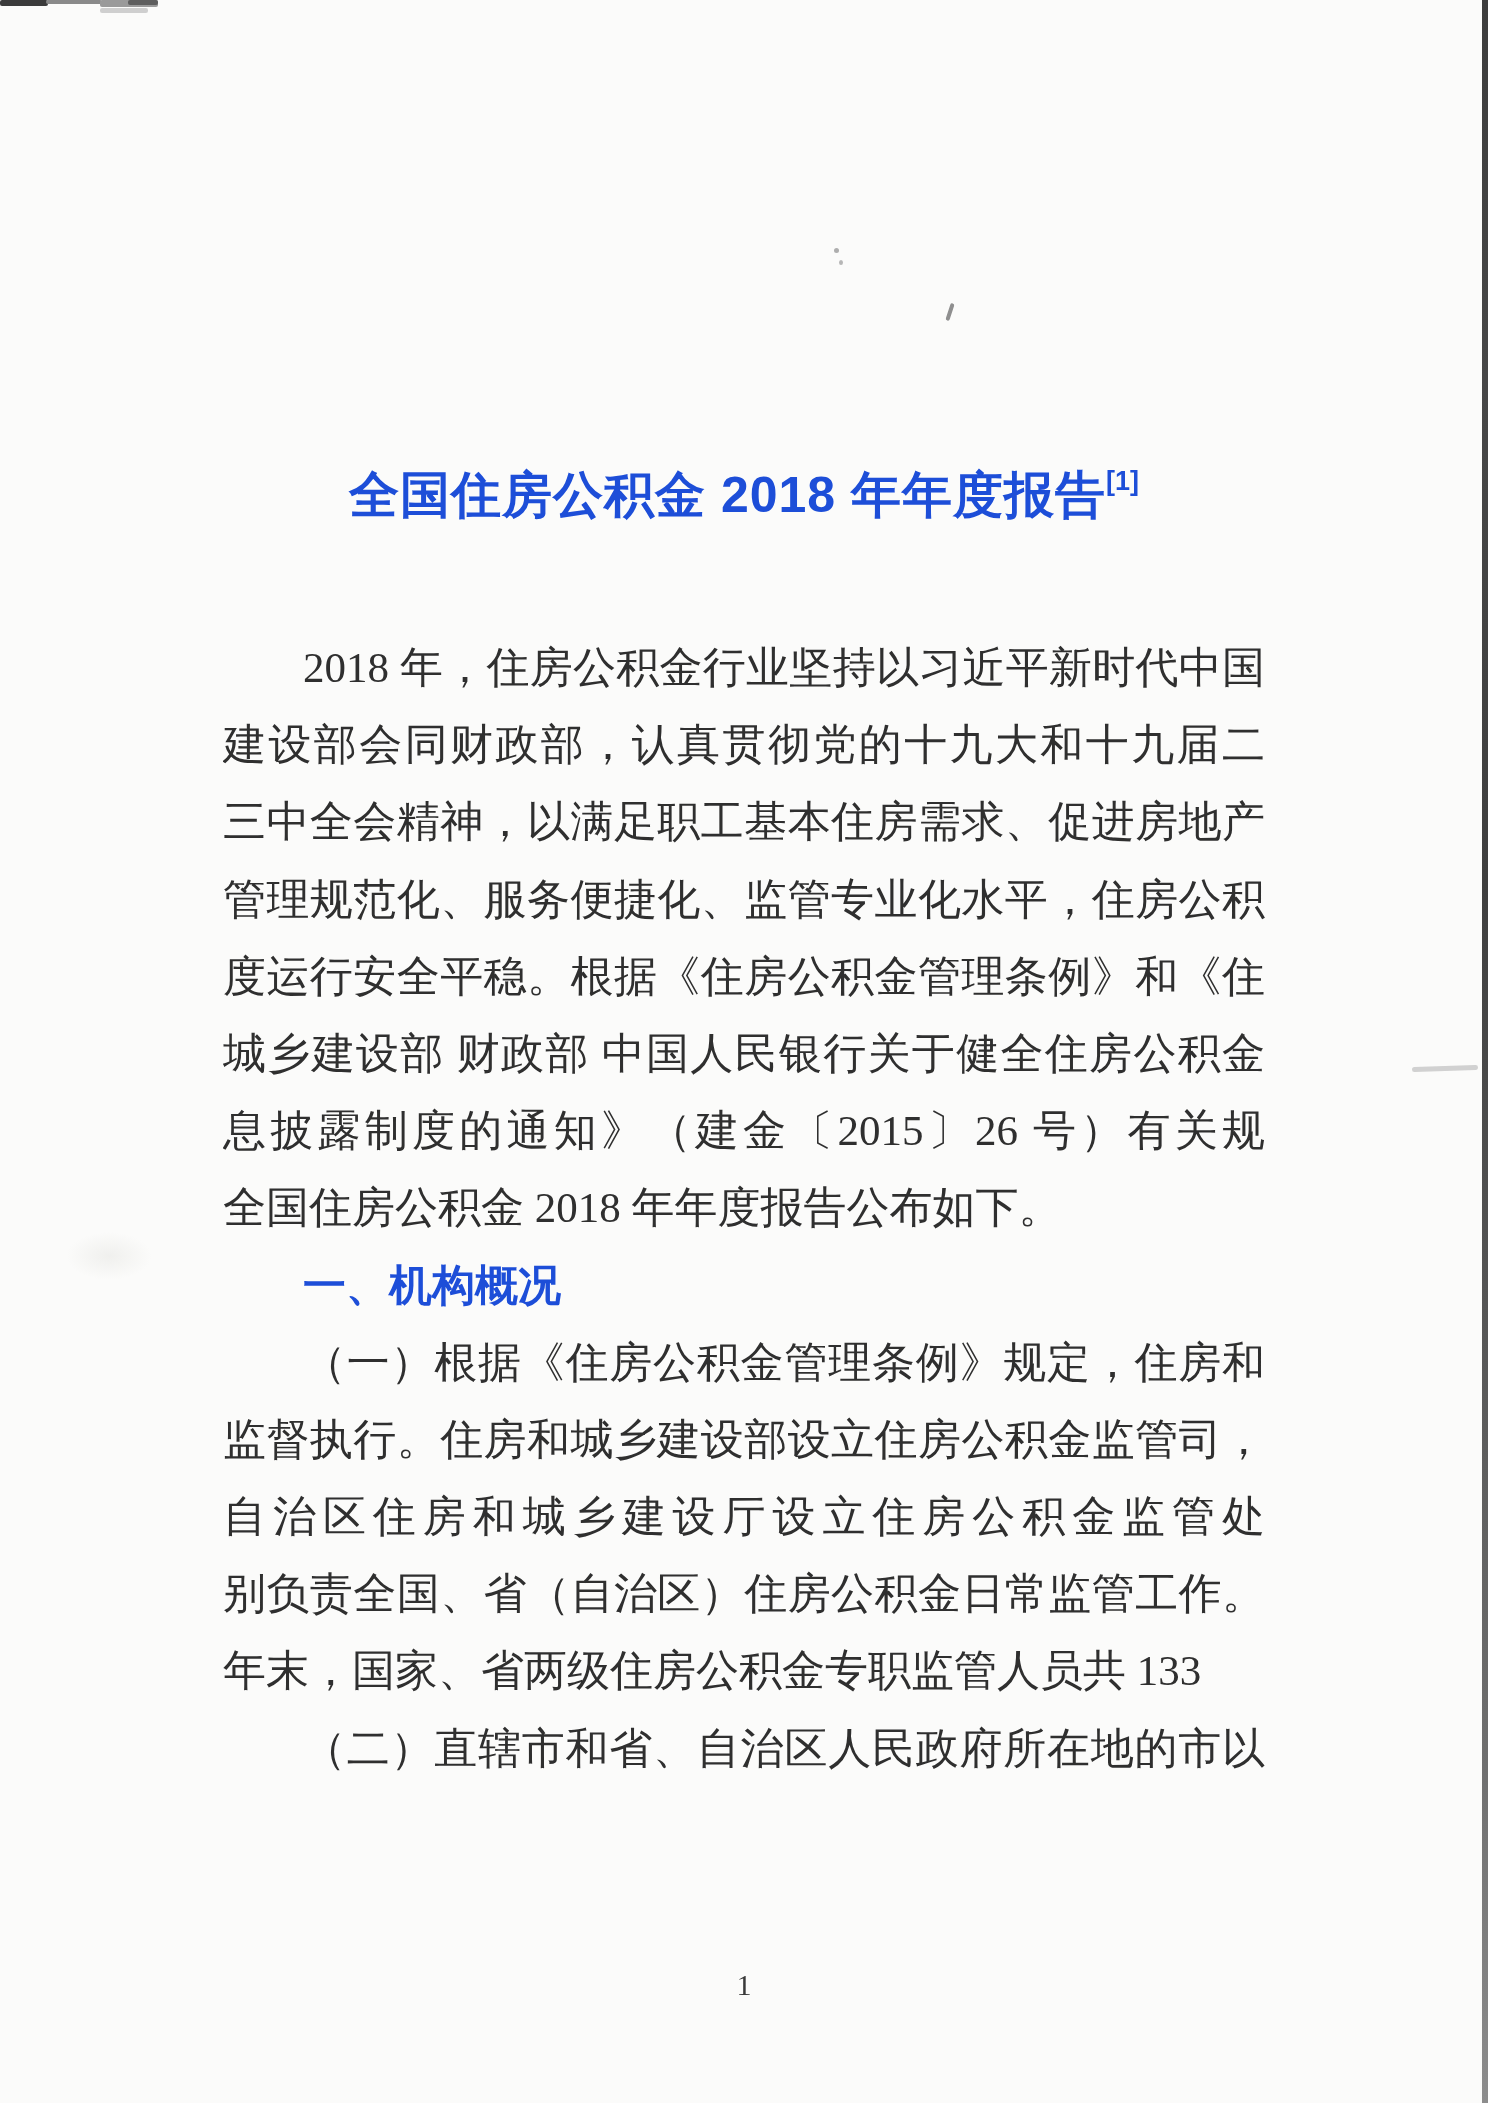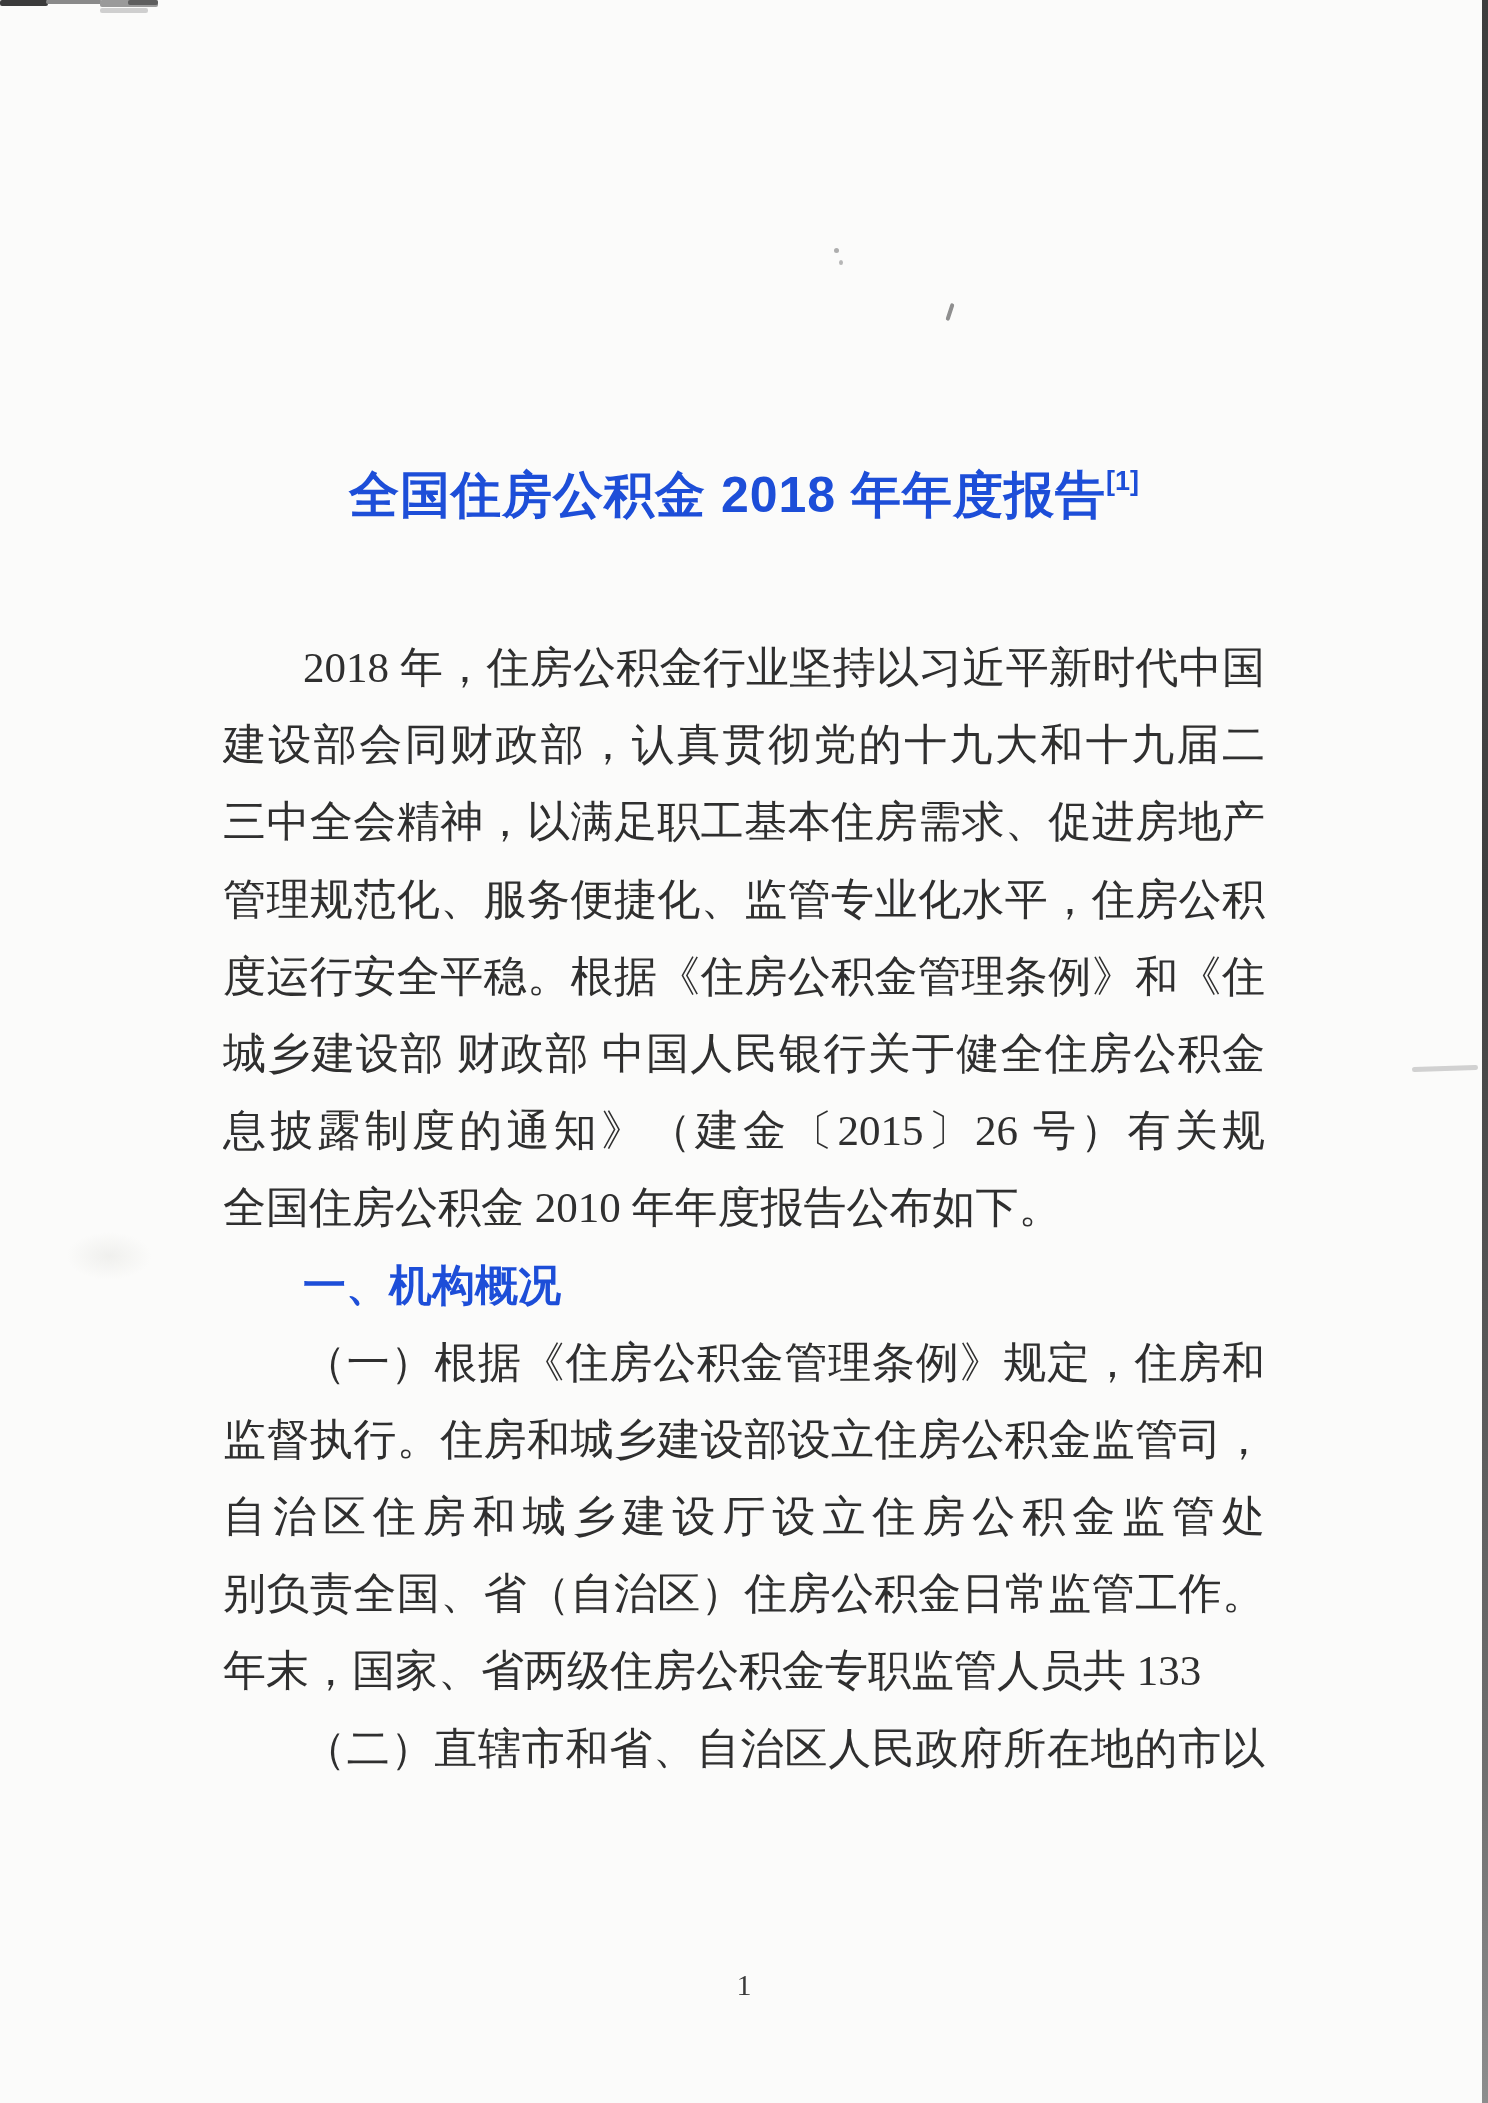--- a/index.html
+++ b/index.html
@@ -136,21 +136,21 @@
   <div class="doc-title"><span>全国住房公积金 2018 年年度报告</span><sup>[1]</sup></div>
 
   <div class="body-block">
     <div class="line indent">2018 年，住房公积金行业坚持以习近平新时代中国特色</div>
     <div class="line">建设部会同财政部，认真贯彻党的十九大和十九届二中、</div>
     <div class="line">三中全会精神，以满足职工基本住房需求、促进房地产市场</div>
     <div class="line">管理规范化、服务便捷化、监管专业化水平，住房公积金制</div>
     <div class="line">度运行安全平稳。根据《住房公积金管理条例》和《住房和</div>
     <div class="line">城乡建设部 财政部 中国人民银行关于健全住房公积金信</div>
     <div class="line">息披露制度的通知》（建金〔2015〕26 号）有关规定，现将</div>
-    <div class="line short">全国住房公积金 2010 年年度报告公布如下。</div>
+    <div class="line short">全国住房公积金 2018 年年度报告公布如下。</div>
 
     <div class="line heading indent">一、机构概况</div>
 
     <div class="line indent">（一）根据《住房公积金管理条例》规定，住房和城乡</div>
     <div class="line">监督执行。住房和城乡建设部设立住房公积金监管司，各省、</div>
     <div class="line">自治区住房和城乡建设厅设立住房公积金监管处（办），分</div>
     <div class="line">别负责全国、省（自治区）住房公积金日常监管工作。2018</div>
     <div class="line short">年末，国家、省两级住房公积金专职监管人员共 133 人。</div>
     <div class="line indent">（二）直辖市和省、自治区人民政府所在地的市以及其</div>
   </div>

